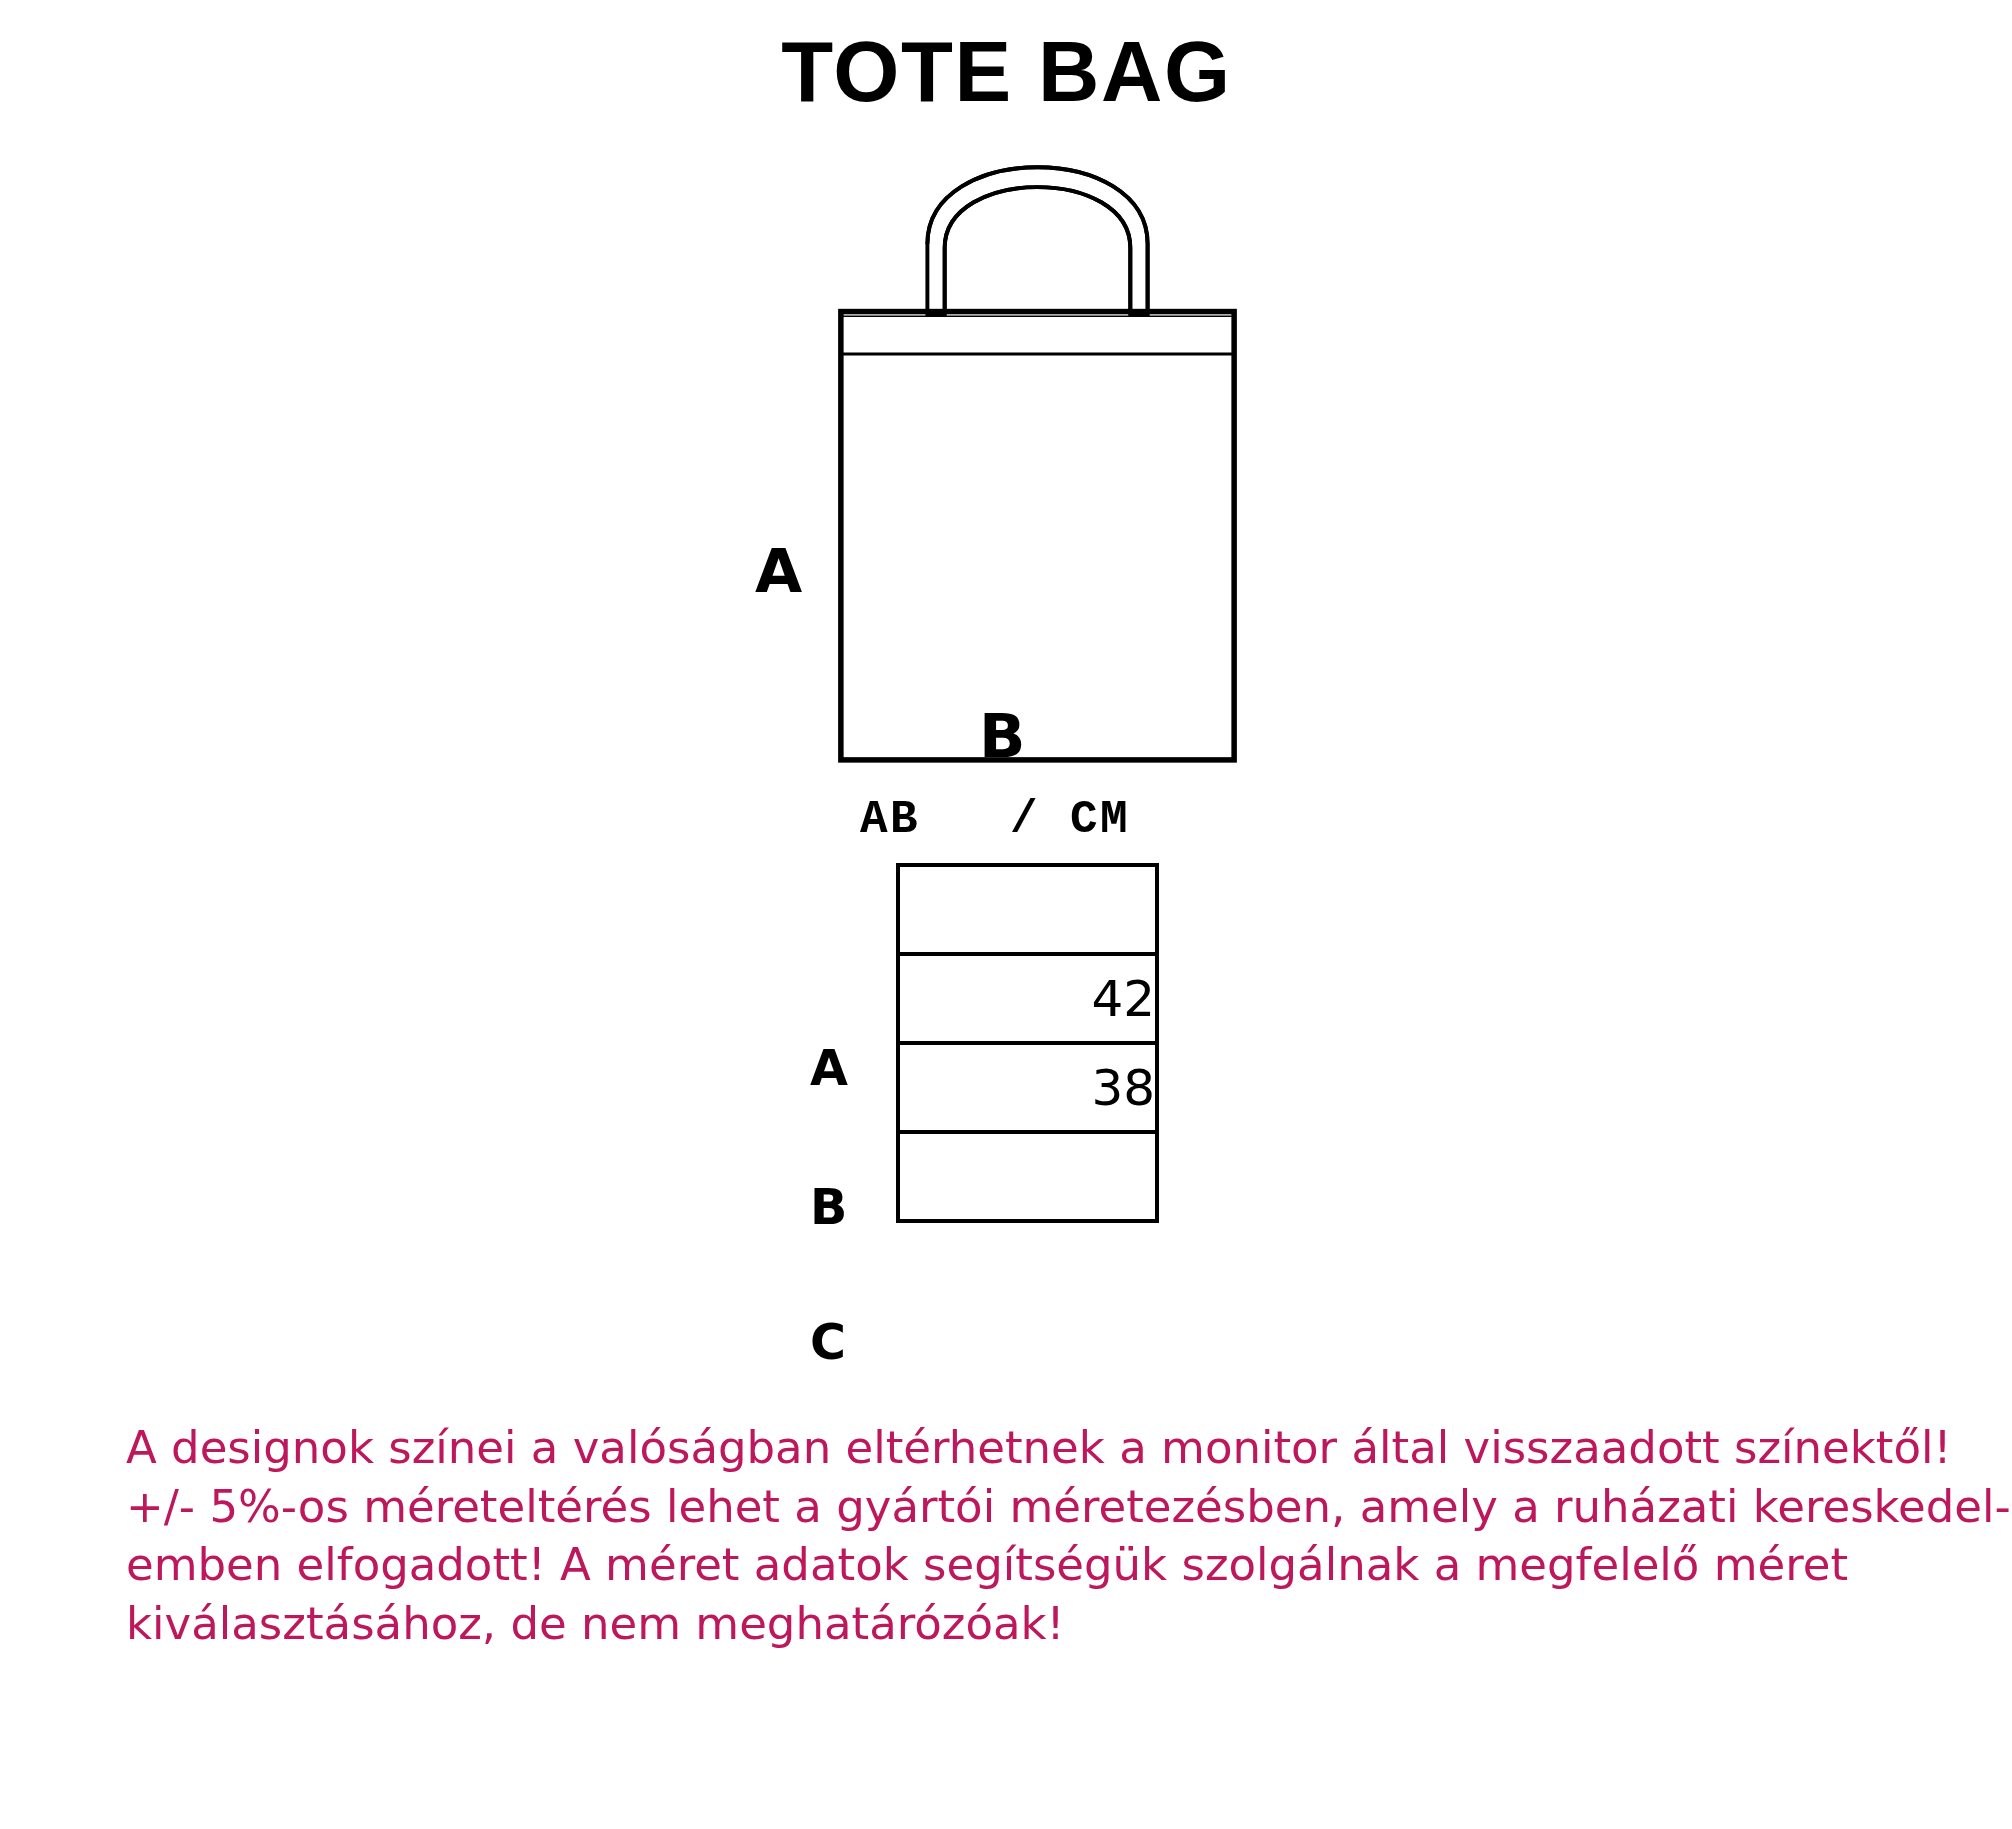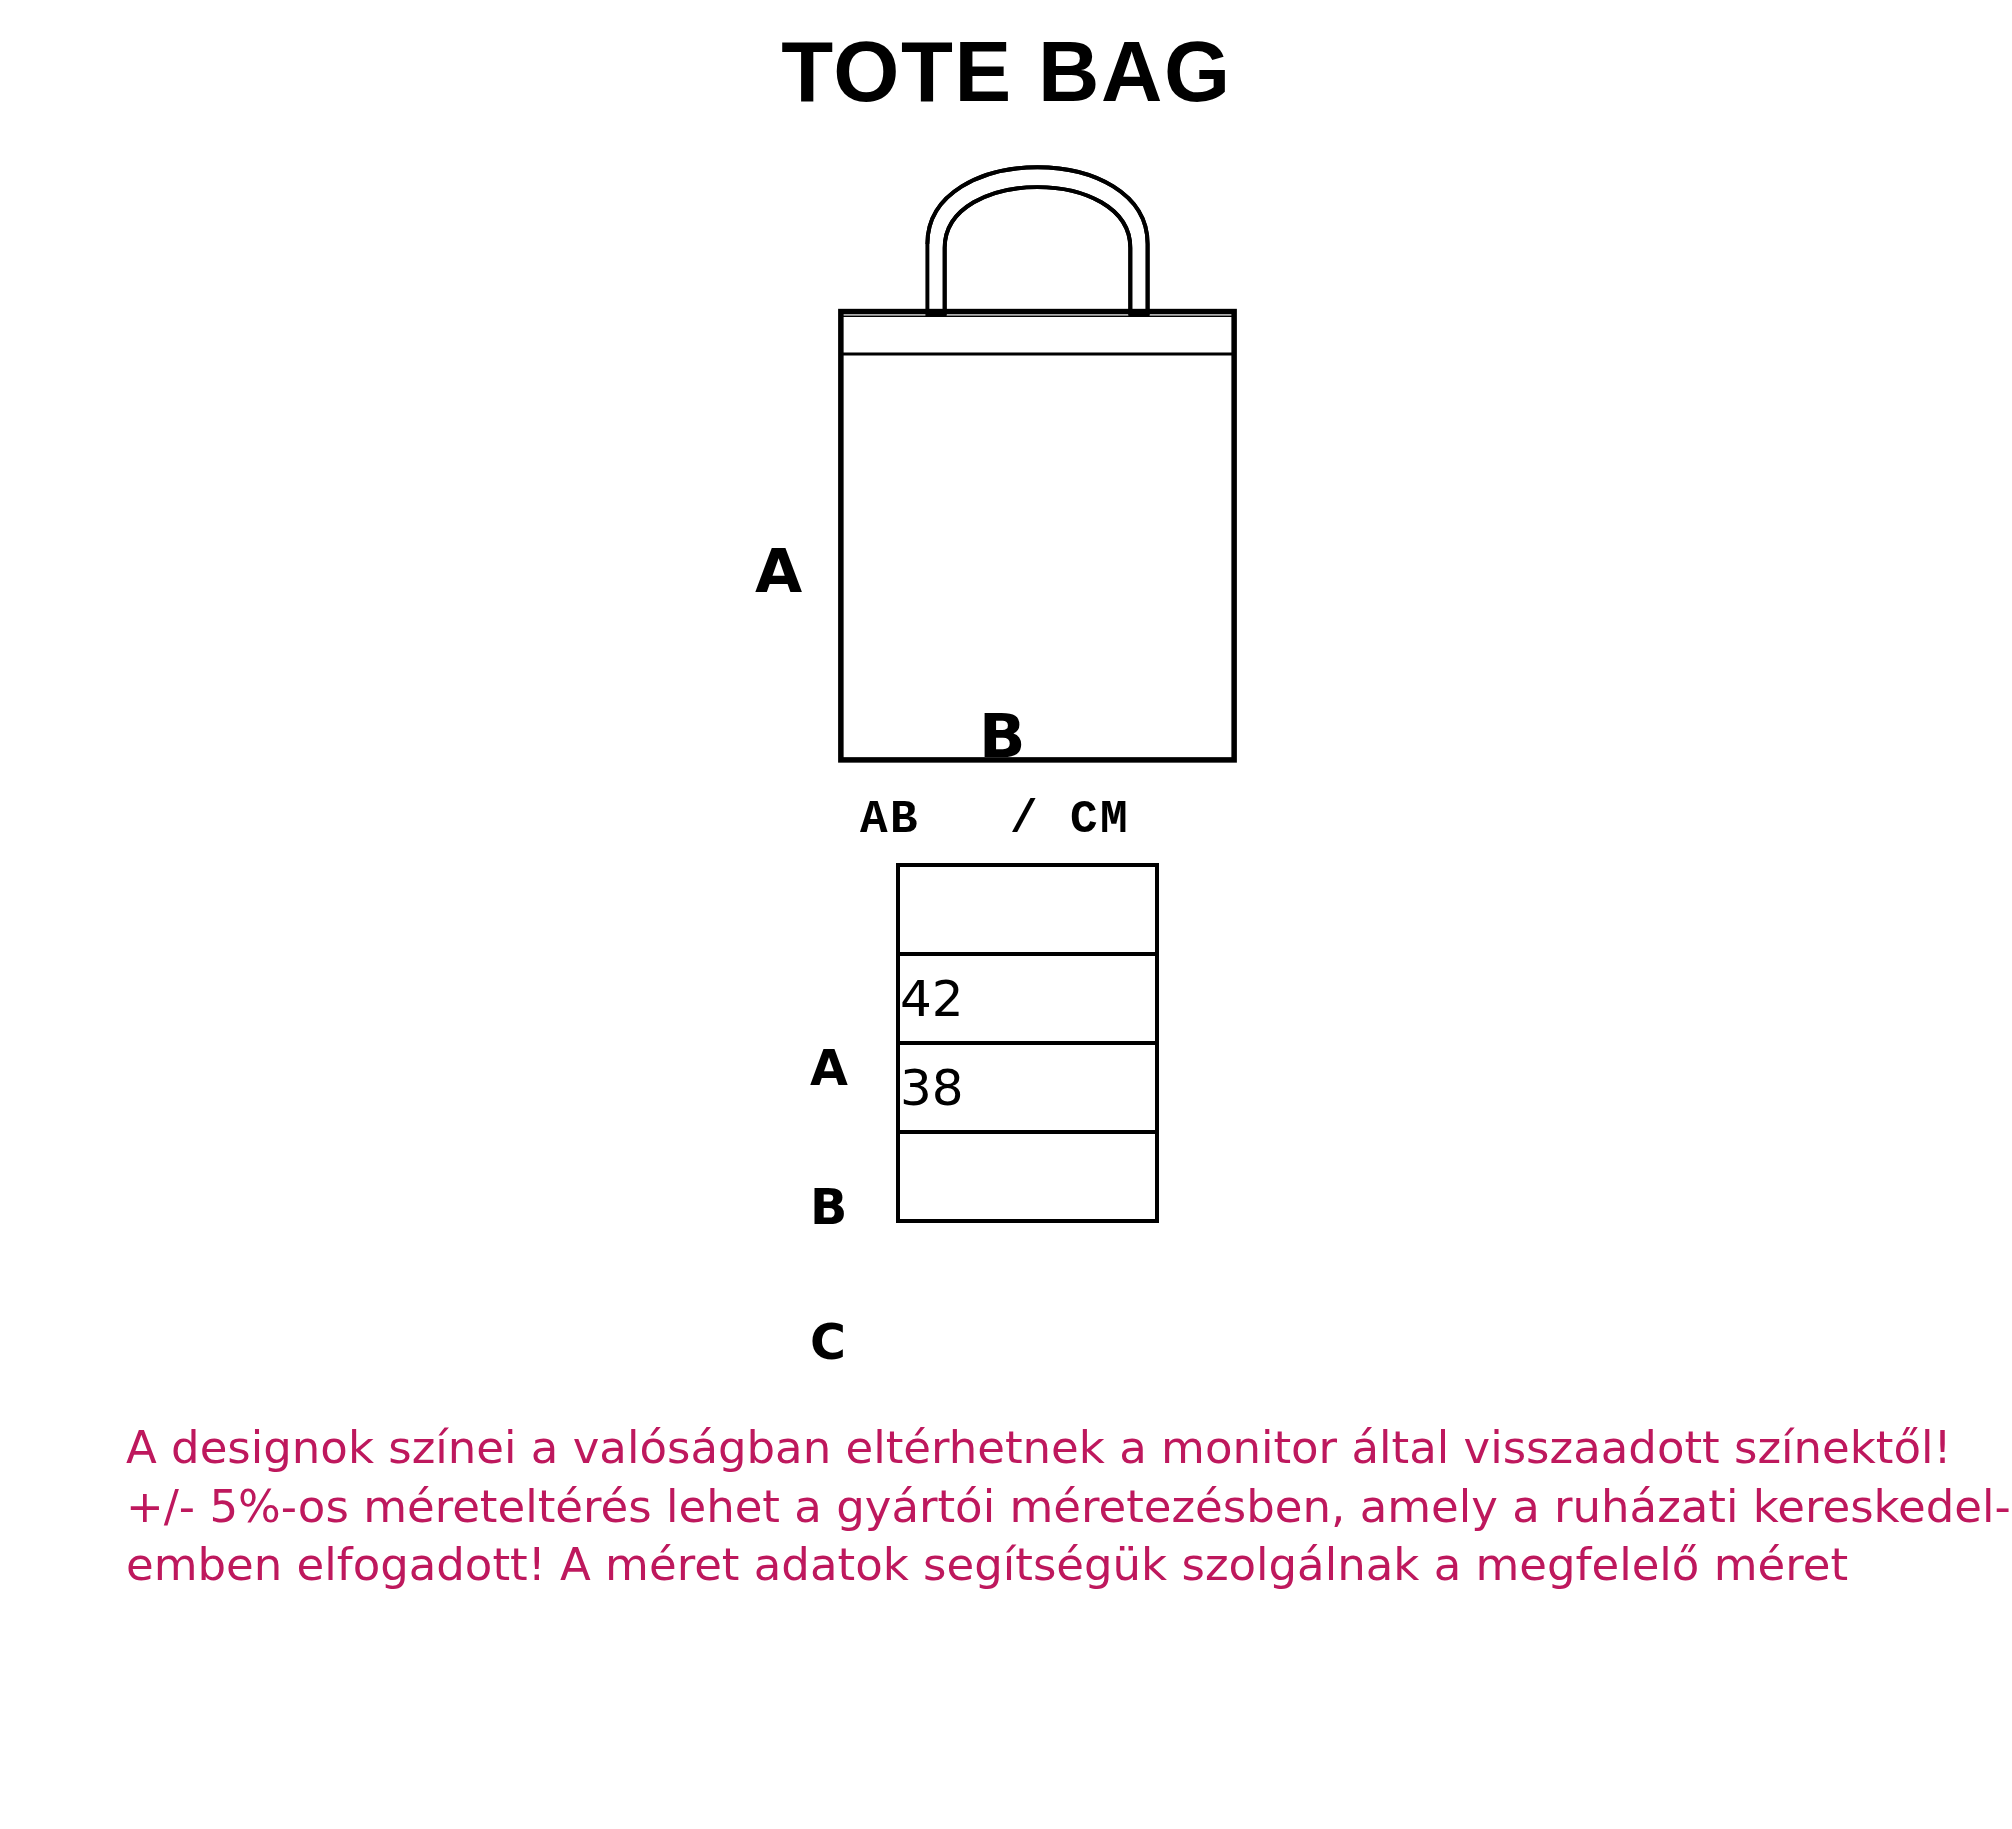--- a/index.html
+++ b/index.html
@@ -76,21 +76,21 @@
     left: 896px;
     top: 863px;
     width: 263px;
     border: 4.7px solid #000;
     border-collapse: collapse;
     box-sizing: border-box;
   }
   .size-table td {
     height: 85px;
     border-bottom: 4.7px solid #000;
-    text-align: left;
+    text-align: right;
     vertical-align: middle;
     font-size: 50px;
     font-family: "DejaVu Sans", sans-serif;
     padding: 0;
   }
   .size-table tr:last-child td {
     border-bottom: none;
   }
   .row-label {
     position: absolute;
@@ -161,14 +161,15 @@
   </table>
 
 <div class="row-label r1">A</div>
 <div class="row-label r2">B</div>
 <div class="row-label r3">C</div>
 
 <div class="disclaimer">
   <div>A designok színei a valóságban eltérhetnek a monitor által visszaadott színektől!</div>
   <div>+/- 5%-os méreteltérés lehet a gyártói méretezésben, amely a ruházati kereskedel-</div>
   <div>emben elfogadott! A méret adatok segítségük szolgálnak a megfelelő méret</div>
+  <div>kiválasztásához, de nem meghatárózóak!</div>
 </div>
 
 
 </body></html>

